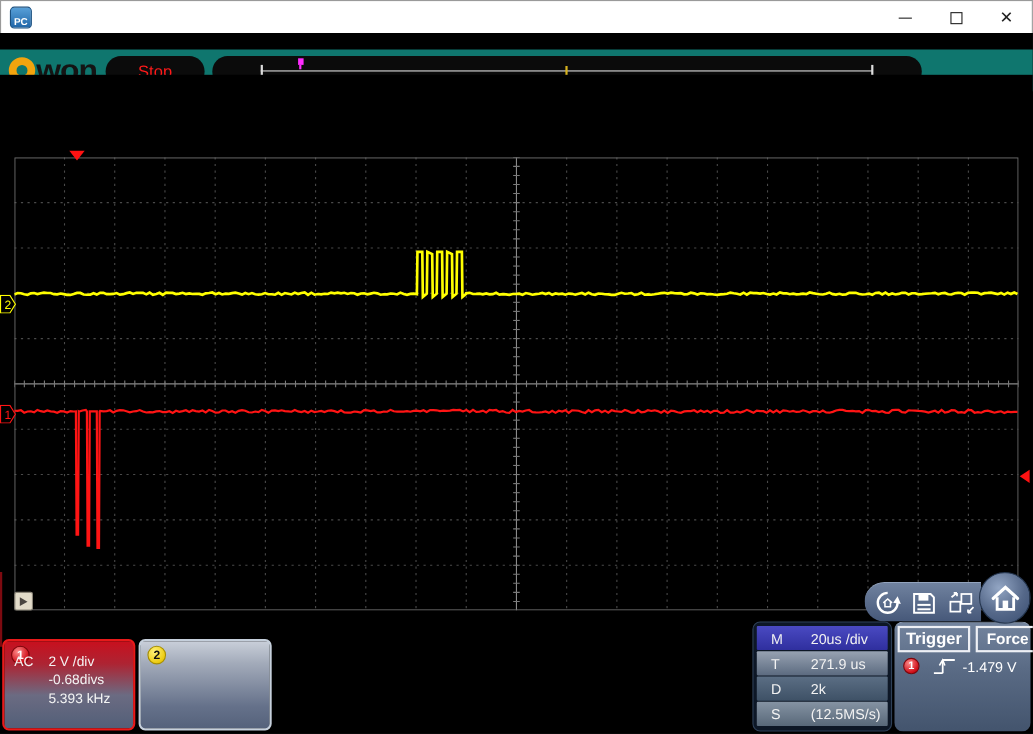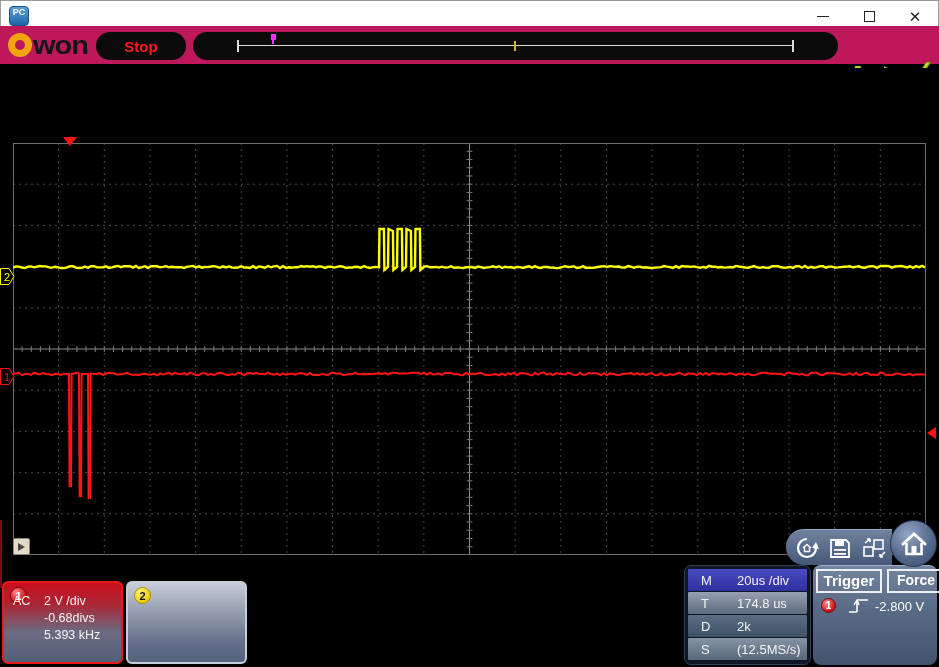--- a/index.html
+++ b/index.html
@@ -5,36 +5,36 @@
   * { margin:0; padding:0; box-sizing:border-box; }
   html,body { background:#222; }
   body { font-family:"Liberation Sans", sans-serif; }
   .window { position:relative; width:939px; height:667px; background:#000; overflow:hidden; }
 
   
   .titlebar { position:absolute; left:0; top:0; width:939px; height:30px; background:#ffffff;
               border-top:1px solid #9a9a9a; border-left:1px solid #9a9a9a; border-right:1px solid #9a9a9a; }
   .app-icon { position:absolute; left:8px; top:5px; width:20px; height:20px; border-radius:4px;
               background:linear-gradient(#58a0d8,#2066a8); color:#fff; font-size:9px; font-weight:bold;
-              display:flex; align-items:flex-start; justify-content:center; border:1px solid #1a5080; }
+              display:flex; align-items:flex-end; justify-content:center; border:1px solid #1a5080; }
   .winbtns { position:absolute; right:0; top:0; height:30px; display:flex; }
   .winbtn { width:46px; height:30px; display:flex; align-items:center; justify-content:center; cursor:default; }
   .min-glyph { width:12px; height:0; border-top:1.6px solid #222; display:block; }
   .max-glyph { width:11px; height:11px; border:1.6px solid #222; display:block; }
   .close-glyph { font-size:15px; color:#222; line-height:1; }
 
   
-  .toolbar { position:absolute; left:0; top:26px; width:939px; height:38px; background:#be185d; }
+  .toolbar { position:absolute; left:0; top:45px; width:939px; height:38px; background:#0f766e; }
   .logo { position:absolute; left:8px; top:4px; height:30px; display:flex; align-items:center; }
   .logo-o { width:24px; height:24px; border:7px solid #f2a40e; border-radius:50%; background:transparent; }
   .logo-text { font-size:29px; font-weight:bold; color:#141414; letter-spacing:-1px; margin-left:1px;
                transform:scaleY(0.92); }
   .stop-btn { position:absolute; left:96px; top:6px; width:90px; height:28px; border:none; border-radius:14px;
               background:#0b0b0b; color:#ff1a1a; font-family:"Liberation Sans",sans-serif;
-              font-size:15px; font-weight:bold; }
+              font-size:15px; font-weight:normal; }
   .posbar { position:absolute; left:193px; top:6px; width:645px; height:28px; background:#0b0b0b; border-radius:14px; }
   .pos-line { position:absolute; left:44px; top:13px; width:556px; height:1px; background:#dcdcdc; }
   .pos-endtick { position:absolute; top:8px; width:2px; height:12px; background:#dcdcdc; }
   .pos-tick-yellow { position:absolute; left:321px; top:9px; width:2px; height:10px; background:#d8b41e; }
   .pos-marker-magenta { position:absolute; left:78px; top:2px; width:5px; height:6px; background:#ff2cff; }
   .pos-marker-magenta::after { content:""; position:absolute; left:1px; top:6px; width:2px; height:4px; background:#ff2cff; }
   .a-icon { position:absolute; left:847px; top:33px; font-size:30px; font-weight:bold; color:#b6d22c;
             text-shadow:2px 2px 0 #5f7010; }
   .play-icon { position:absolute; left:884px; top:40px; width:0; height:0;
                border-left:20px solid #8ac41c; border-top:10px solid transparent; border-bottom:10px solid transparent; }
@@ -364,41 +364,41 @@
     <div class="chbadge b2">2</div>
   </div>
 
   <div class="tbpanel">
     <div class="tbrow m">
       <span class="lbl">M</span>
       <span>20us /div</span>
     </div>
     <div class="tbrow t">
       <span class="lbl">T</span>
-      <span>174.8 us</span>
+      <span>271.9 us</span>
     </div>
     <div class="tbrow d">
       <span class="lbl">D</span>
       <span>2k</span>
     </div>
     <div class="tbrow s">
       <span class="lbl">S</span>
       <span>(12.5MS/s)</span>
     </div>
   </div>
 
   <div class="trigpanel">
     <div class="trig-btn trigger">Trigger</div>
     <div class="trig-btn force">Force</div>
     <div class="trig-src-badge">1</div>
     <svg class="trig-edge" width="24" height="20">
       <path d="M2 16 H10 M10 16 V4 M10 4 H21" stroke="#fff" stroke-width="1.6" fill="none"></path>
       <path d="M7 9 L10 4 L12 9" stroke="#fff" stroke-width="1.4" fill="none"></path>
     </svg>
-    <div class="trig-level">-2.800 V</div>
+    <div class="trig-level">-1.479 V</div>
   </div>
 
   <div class="iconpill">
     <svg class="qicon" width="24" height="24">
       <path d="M12 3 A9 9 0 1 0 21 12" stroke="#fff" stroke-width="2.2" fill="none"></path>
       <polygon points="21,6 24,13 17,12" fill="#fff"></polygon>
       <path d="M8 12 L12 8.5 L16 12 M9.5 11.5 V15.5 H14.5 V11.5" stroke="#fff" stroke-width="1.4" fill="none"></path>
     </svg>
     <svg class="qicon" width="24" height="24">
       <path d="M3 4 H18 L21 7 V21 H3 Z" stroke="#fff" stroke-width="1.8" fill="none"></path>

